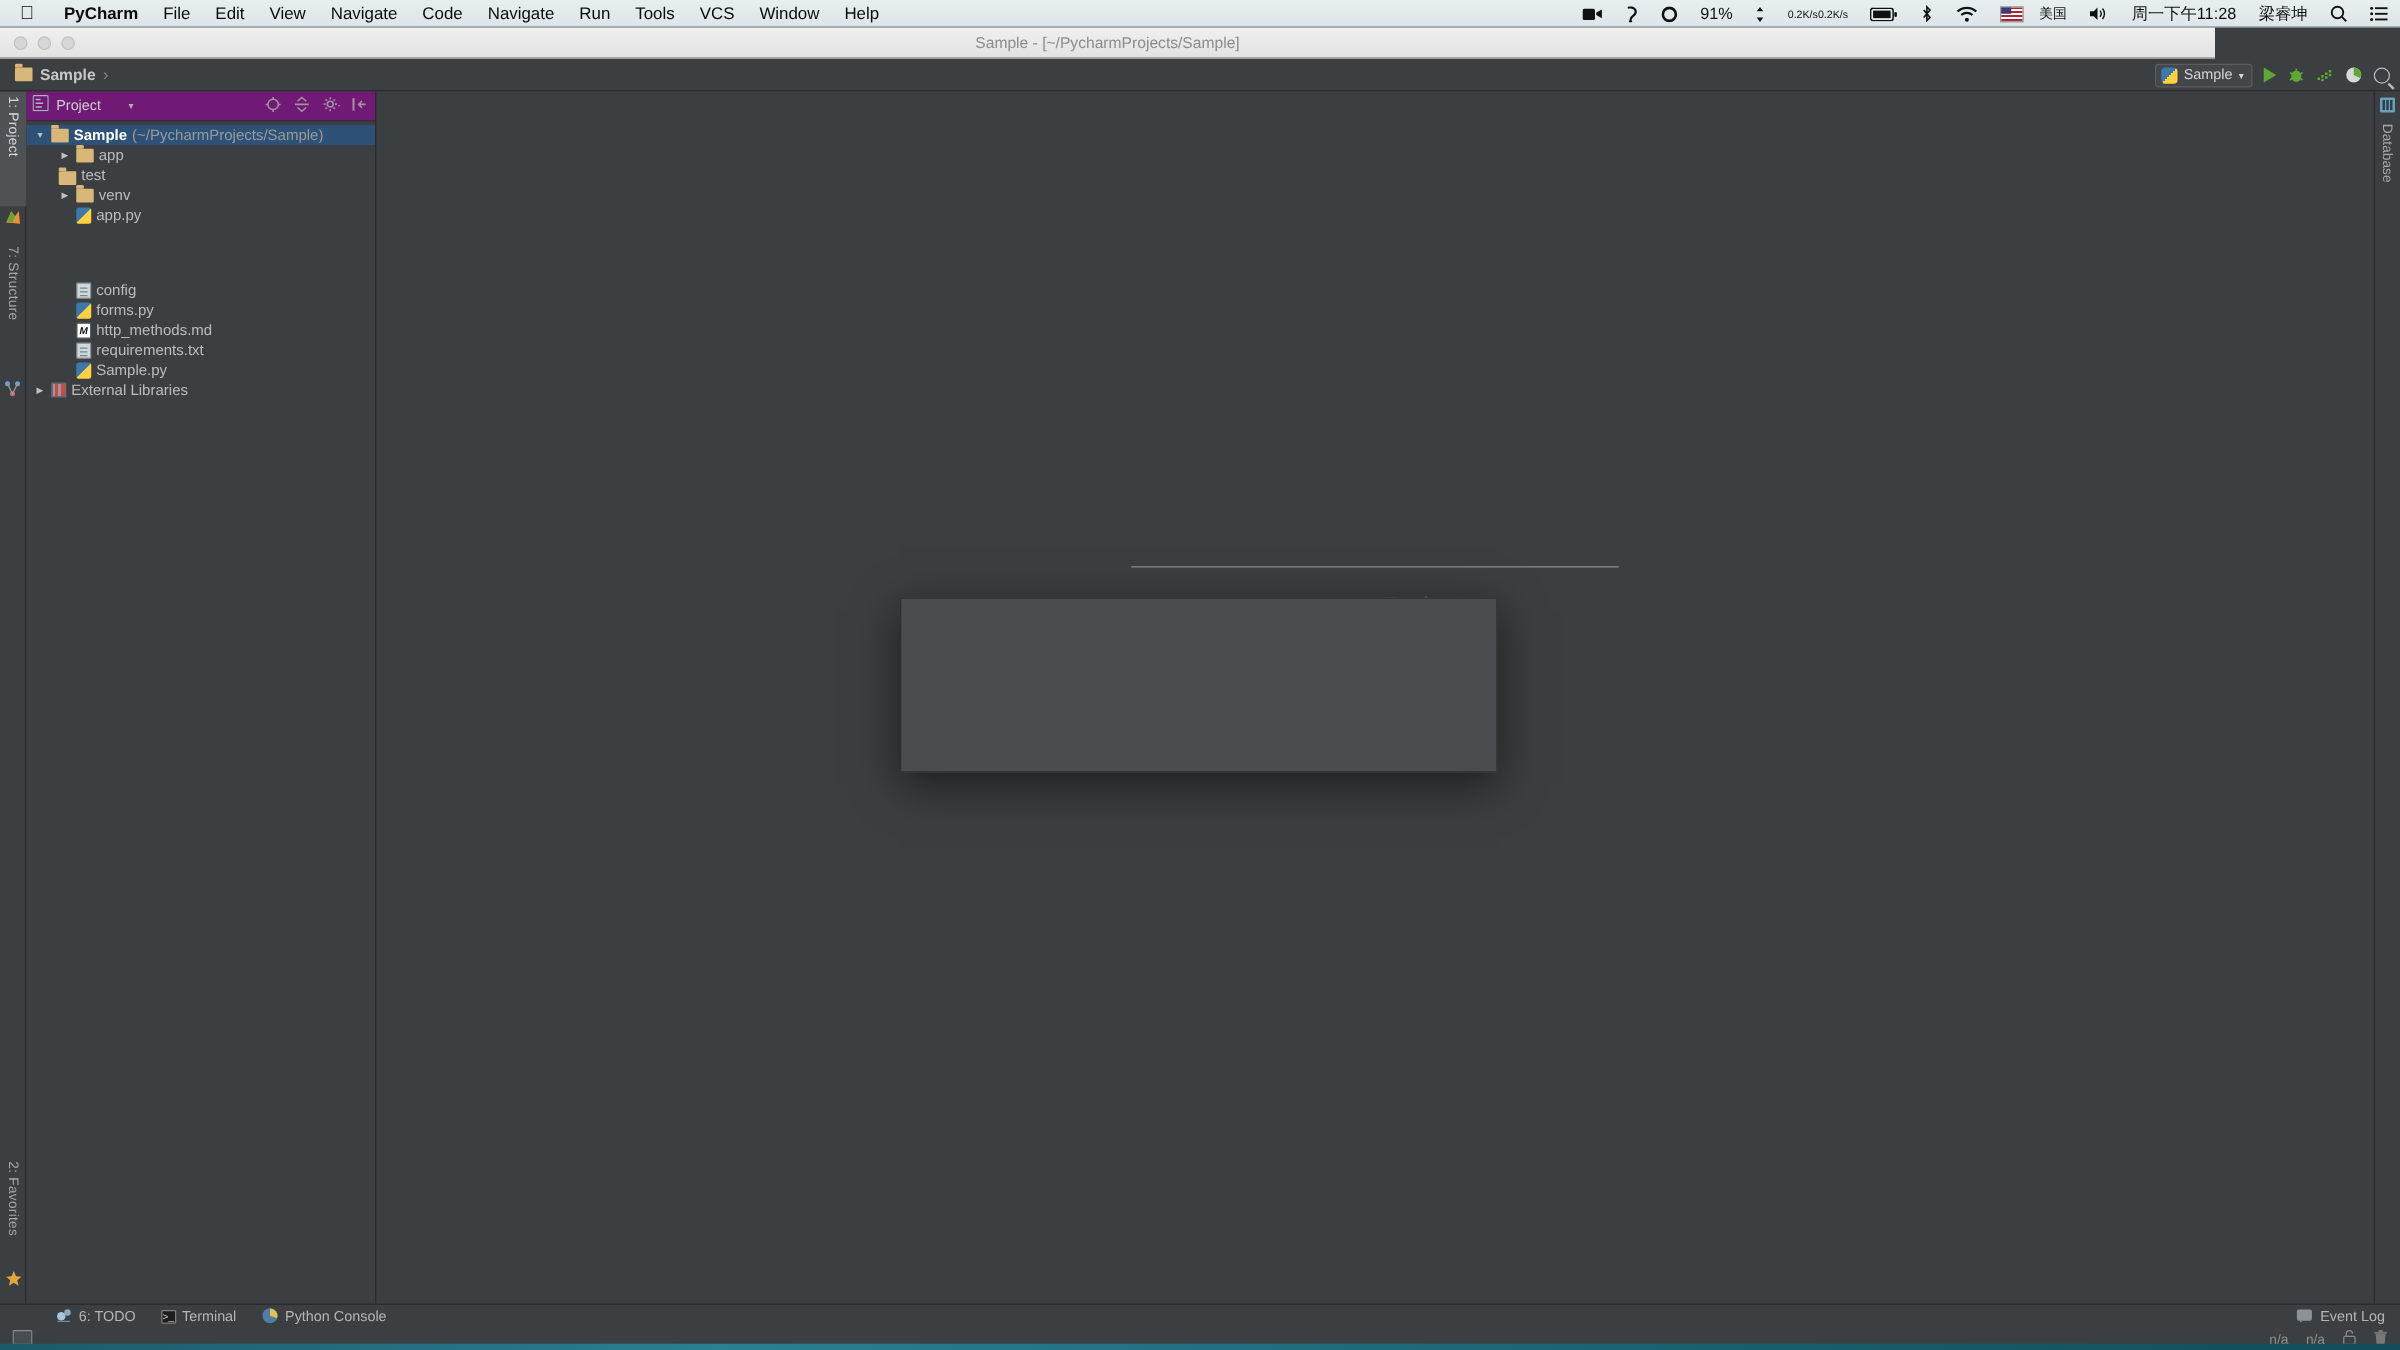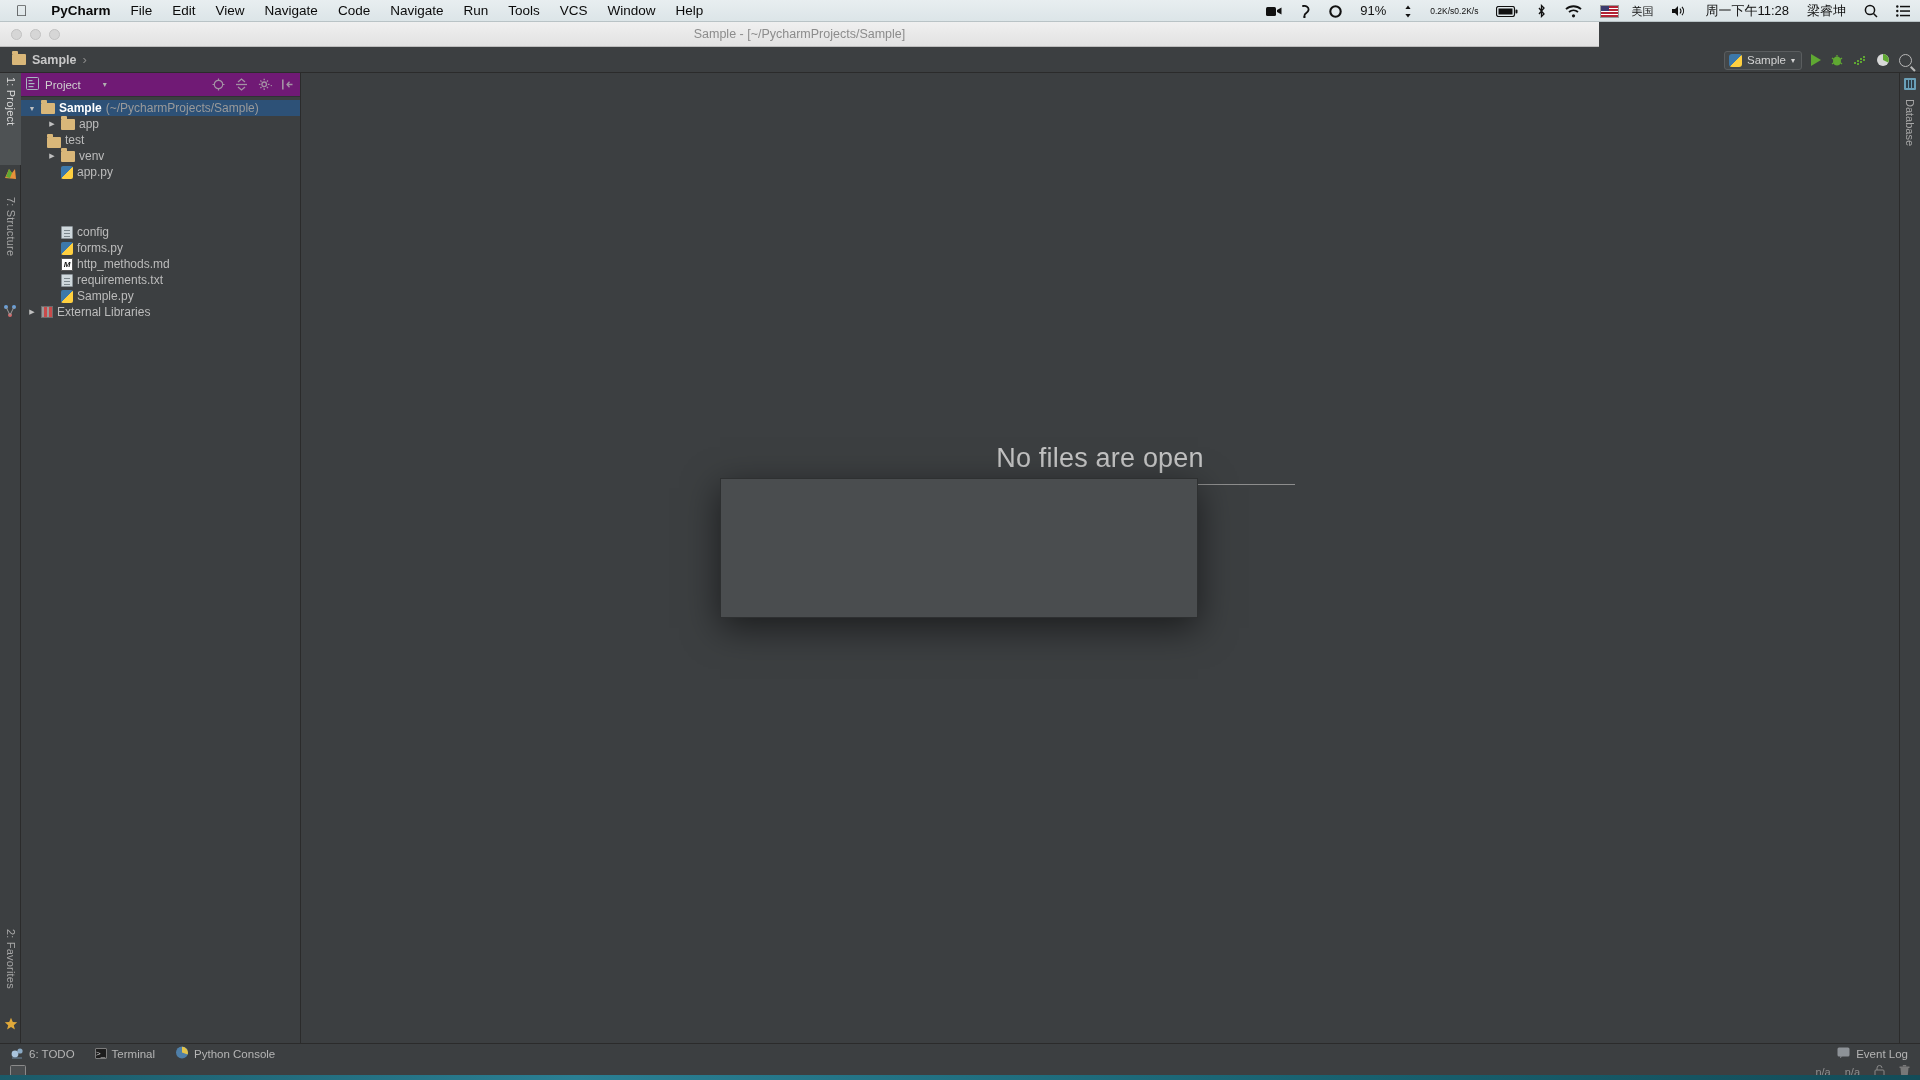--- a/index.html
+++ b/index.html
@@ -39,21 +39,21 @@
     position: relative; border: 1px solid #999;
   }
   .flagico::before {
     content: ""; position: absolute; left: 0; top: 0;
     width: 45%; height: 54%; background: #3c3b6e;
   }
 
   
   #titlebar {
     position: absolute; top: 22px; left: 0;
-    width: 1599px; height: 25px;
+    width: 1772px; height: 25px;
     background: linear-gradient(to bottom, #f0f0f0 0%, #e2e2e2 100%);
     border-bottom: 1px solid #bdbdbd;
     display: flex; align-items: center; justify-content: center;
     z-index: 55;
   }
   #traffic { position: absolute; left: 11px; top: 7px; display: flex; gap: 8px; }
   .tl { width: 11px; height: 11px; border-radius: 50%; background: #d6d6d6; border: 1px solid #c2c2c2; }
   #win-title { font-size: 12.5px; color: #8c8c8c; }
 
   
@@ -178,21 +178,21 @@
   .hint-row {
     display: flex; justify-content: center; align-items: center; gap: 9px;
     margin-top: 20px; font-size: 15px; color: #a4a4a4;
   }
   .kbd { color: #6b94d4; font-size: 16px; }
 
   
   #bottombar {
     position: absolute; left: 0; bottom: 17px; width: 1920px; height: 20px;
     background: #3c3f41; border-top: 1px solid #2b2b2b;
-    display: flex; align-items: center; gap: 20px; padding-left: 10px;
+    display: flex; align-items: center; gap: 20px; padding-left: 44px;
     font-size: 11.5px; color: #b5b5b5; z-index: 30;
   }
   .bb-item { display: flex; align-items: center; gap: 5px; }
   .bb-right { position: absolute; right: 12px; display: flex; align-items: center; gap: 6px; margin-left: 12px; }
   #statusbar {
     position: absolute; left: 0; bottom: 0; width: 1920px; height: 17px;
     background: #3c3f41; display: flex; align-items: center;
     padding-left: 10px; font-size: 11px; color: #8f8f8f; z-index: 30;
   }
   .sb-right { position: absolute; right: 10px; display: flex; align-items: center; gap: 14px; }
@@ -551,21 +551,20 @@
     <div class="trow" style="padding-left:6px;">
       <span class="arrow">▶</span>
       <i class="lib-ico"></i>
       <span class="tlabel">External Libraries</span>
     </div>
   </div>
 </div>
 
 <div id="editor">
   <div id="empty-wrap">
-    <div id="empty-title">No files are open</div>
     <div id="empty-rule"></div>
     <div class="hint-row">
       <span>Open a file</span>
       <span class="kbd">⇧</span>
     </div>
     <div class="hint-row">
       <span>Recent file</span>
       <span class="kbd">○</span>
     </div>
     <div class="hint-row">

